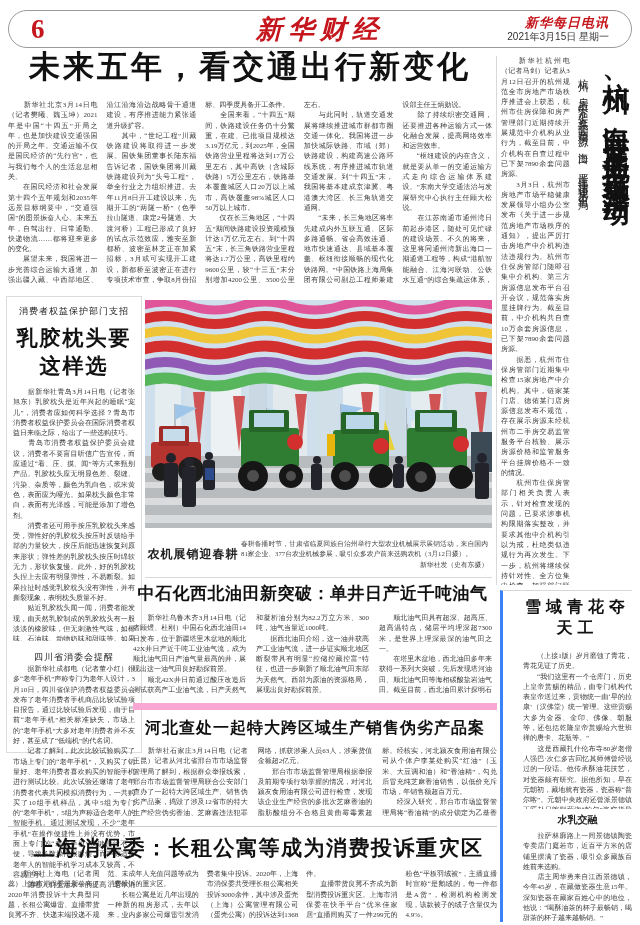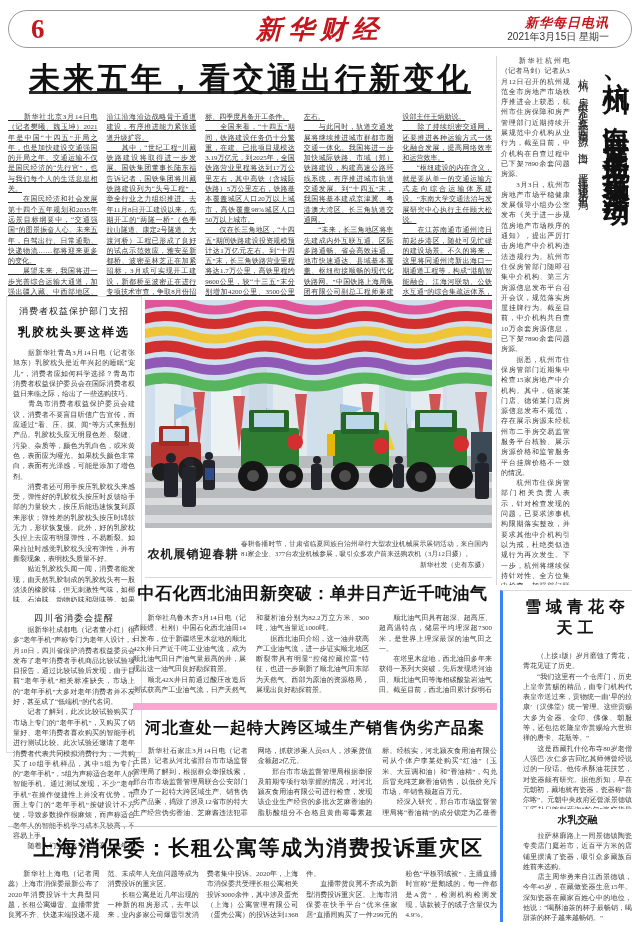--- a/index.html
+++ b/index.html
@@ -31,21 +31,21 @@
 
   
   .kicker { font-family:"Liberation Sans","DejaVu Sans",sans-serif; font-size:9px; text-align:center; color:#222; letter-spacing:1px; }
   .headline { font-family:"Liberation Sans","DejaVu Sans",sans-serif; font-weight:bold; color:#111; text-align:center; }
   .bodytext {
     font-size:7px; line-height:10.3px; text-align:justify; color:#3a3a3a;
     white-space:pre-line; overflow:hidden;
   }
 
   
-  .main-article { left:8px; top:52px; width:484px; height:246px;text-decoration:underline; }
+  .main-article { left:8px; top:40px; width:484px; height:246px; }
   .main-headline { font-size:31px; letter-spacing:3px; margin-top:6px; }
   .main-body { margin-top:12px; height:190px; column-count:5; column-gap:9px; }
 
   
   .hz-wrap { left:496px; top:56px; width:138px; height:529px; display:flex; border-left:1px solid #d8d8d8; padding-left:4px; }
   .hz-body { width:72px; height:100%; }
   .hz-sub {
     writing-mode:vertical-rl; text-orientation:upright;
     font-family:"Liberation Sans",sans-serif; font-size:10.5px; color:#222;
     width:22px; margin-left:3px; letter-spacing:3px; line-height:20px; padding-top:14px;
@@ -60,21 +60,21 @@
   
   .photo-box { left:145px; top:300px; width:347px; height:228px; overflow:hidden; background:#cfe3ee; }
   .caption-box { left:145px; top:531px; width:347px; height:47px; display:flex; align-items:center; border-bottom:1px solid #d8d8d8; }
   .caption-label { font-family:"Liberation Sans",sans-serif; font-weight:bold; font-size:12px; color:#222; width:96px; text-align:center; letter-spacing:1px; }
   .caption-right { flex:1; padding-right:4px; }
   .caption-text { font-size:6.8px; line-height:10px; text-align:justify; color:#444; }
   .caption-credit { font-size:6.8px; color:#444; text-align:right; margin-top:1px; }
 
   
   .sidebar { left:6px; top:296px; width:136px; height:457px; border:1px solid #dcdcdc; padding:8px 6px 4px; background:#fff; }
-  .sb-headline { font-size:12px; letter-spacing:2px; margin:6px 0 7px; }
+  .sb-headline { font-size:21px; letter-spacing:2px; margin:6px 0 7px; }
   .sb-body1 { height:254px; }
   .sb-kicker2 { margin-top:10px; }
   .sb-body2 { height:228px; }
 
   
   .sinopec { left:133px; top:582px; width:359px; height:120px; }
   .sinopec .headline { font-size:17px; letter-spacing:0.5px; }
   .sinopec .bodytext { margin-top:8px; height:84px; column-count:3; column-gap:10px; }
 
   

